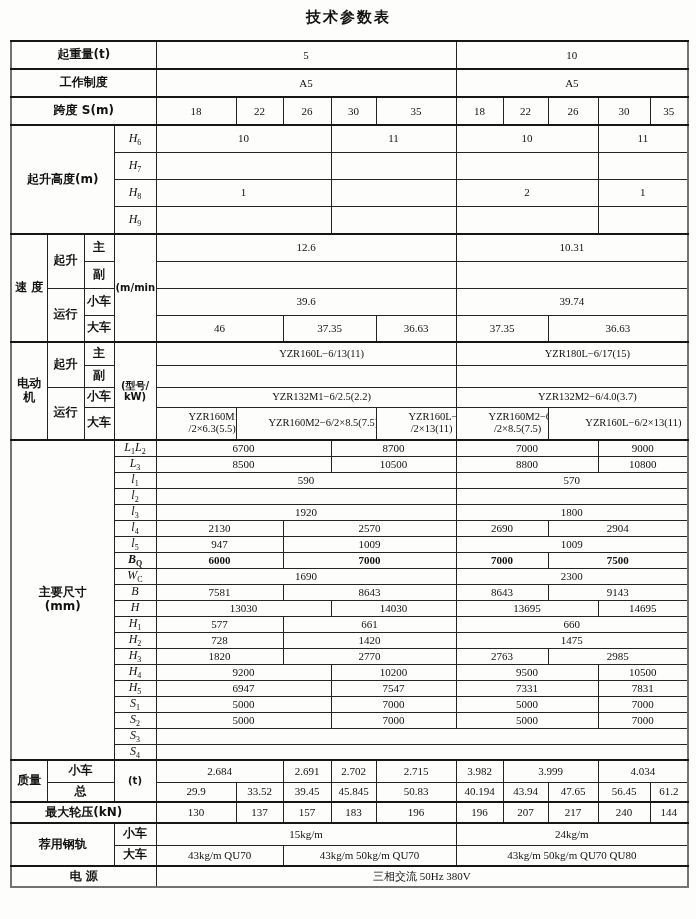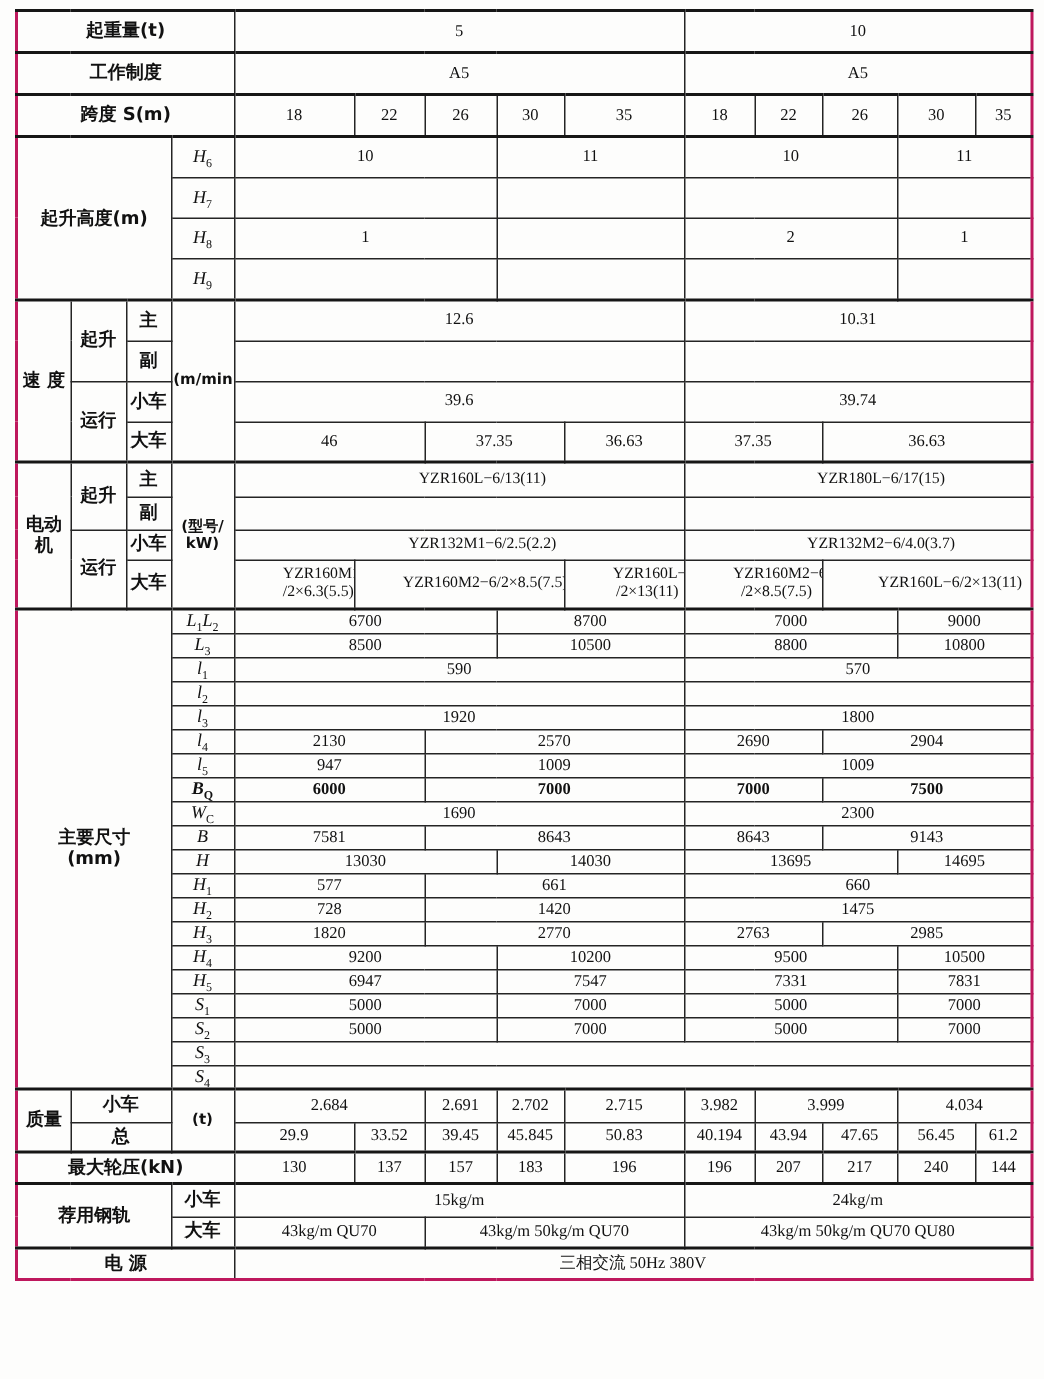--- a/index.html
+++ b/index.html
@@ -9,21 +9,21 @@
     overflow:hidden;
   }
   .page{padding:6px 9px 0 10px;}
   .title{
     font-family:"DejaVu Sans","Liberation Sans",sans-serif;
     font-size:15px;font-weight:bold;text-align:center;
     letter-spacing:2px;margin:2px 0 13px 0;
   }
   table.spec{
     border-collapse:collapse;table-layout:fixed;width:677px;
-    border:2px solid #be185d;
+    border:2px solid #737373;
   }
   td{
     border:1px solid #242424;
     text-align:center;vertical-align:middle;
     font-size:11px;line-height:1.15;padding:0 1px;overflow:hidden;
     white-space:nowrap;
   }
   td.lbl{
     font-family:"DejaVu Sans","Liberation Sans",sans-serif;
     font-size:12px;font-weight:600;white-space:normal;
@@ -40,20 +40,21 @@
   tr.sect td{border-top:2px solid #161616;}
   .footnote{
     font-family:"DejaVu Sans","Liberation Sans",sans-serif;
     font-size:12px;font-weight:500;margin:9px 0 0 1px;
   }
 </style>
 </head>
 <body>
 
 <div class="page">
+  <div class="title">技术参数表</div>
   <table class="spec">
     <colgroup>
       <col style="width:36px">
         <col style="width:37px">
         <col style="width:30px">
         <col style="width:42px">
       <col style="width:80px">
         <col style="width:47px">
         <col style="width:48px">
         <col style="width:45px">

